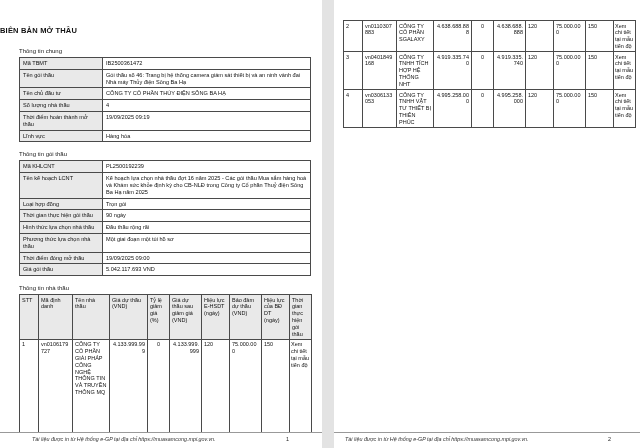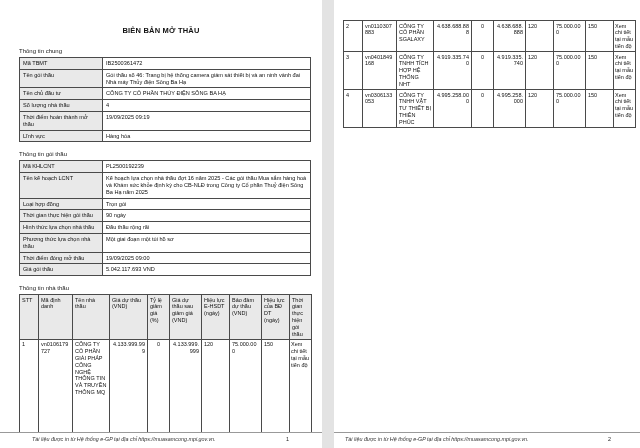--- a/index.html
+++ b/index.html
@@ -11,21 +11,20 @@
     overflow:hidden;
   }
   .canvas{position:relative;width:640px;height:448px;background:#e3e3e3;}
   .page{position:absolute;top:0;height:448px;background:#ffffff;}
   .page-left{left:0;width:322px;}
   .page-right{left:334px;width:306px;}
   .page-content{position:absolute;left:0;right:0;top:0;height:432px;overflow:hidden;}
 
   .doc-title{
     margin:26px 0 0 0;
-    text-align:center;
     font-size:7.5px;line-height:9px;
     font-weight:bold;letter-spacing:.2px;
   }
   .section-heading{
     margin:13px 0 2px 19px;
     font-size:6px;line-height:7px;color:#222;
   }
   .section-heading.later{margin-top:9px;}
 
   table{border-collapse:collapse;table-layout:fixed;}

